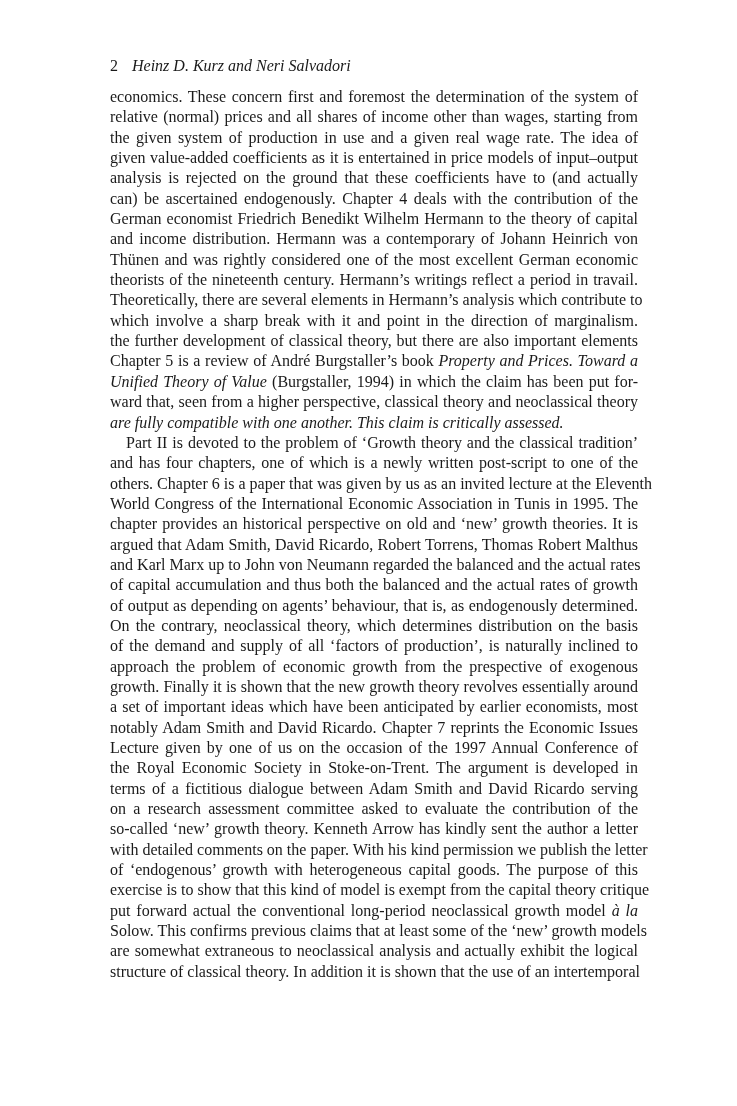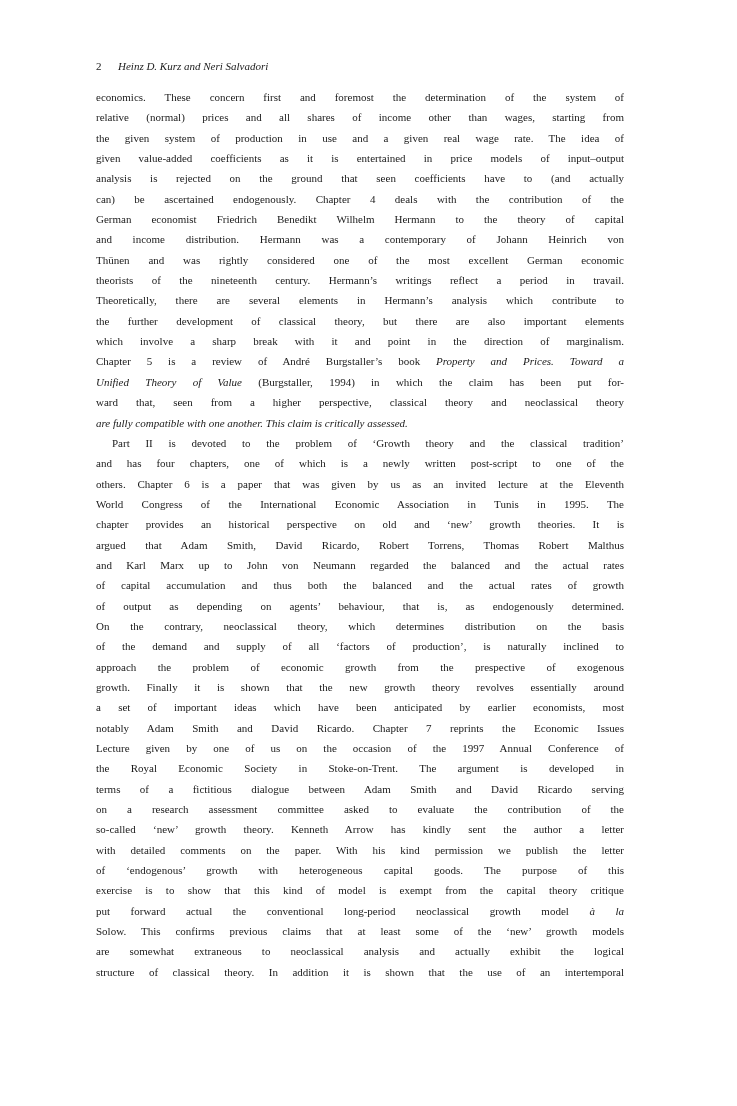--- a/index.html
+++ b/index.html
@@ -1,21 +1,21 @@
 <!DOCTYPE html>
 <html><head>
 <meta charset="utf-8">
 <style>
   html, body { margin: 0; padding: 0; background: #ffffff; }
   body { width: 737px; height: 1106px; position: relative; overflow: hidden; }
   .page {
-    position: absolute; left: 96px; top: 54px; width: 528px;
+    position: absolute; left: 110px; top: 54px; width: 528px;
     font-family: "Liberation Serif", "DejaVu Serif", serif;
     color: #1a1a1a;
-    font-size: 11px;
+    font-size: 16px;
   }
   .running-head { height: 24px; line-height: 24px; margin-bottom: 9px; white-space: nowrap; }
   .folio { display: inline-block; width: 22px; }
   .authors { font-style: italic; }
   .line {
     display: block; height: 20.35px; line-height: 20.35px;
     text-align: justify; text-align-last: justify; white-space: nowrap;
     overflow: visible;
   }
   .line.last { text-align-last: left; font-style: italic; }
@@ -29,29 +29,29 @@
 <div class="page">
   <div class="running-head">
     <span class="folio">2</span><span class="authors">Heinz D. Kurz and Neri Salvadori</span>
   </div>
 
   <div>
     <div class="line">economics. These concern first and foremost the determination of the system of</div>
     <div class="line">relative (normal) prices and all shares of income other than wages, starting from</div>
     <div class="line">the given system of production in use and a given real wage rate. The idea of</div>
     <div class="line">given value-added coefficients as it is entertained in price models of input–output</div>
-    <div class="line">analysis is rejected on the ground that seen coefficients have to (and actually</div>
+    <div class="line">analysis is rejected on the ground that these coefficients have to (and actually</div>
     <div class="line">can) be ascertained endogenously. Chapter 4 deals with the contribution of the</div>
     <div class="line">German economist Friedrich Benedikt Wilhelm Hermann to the theory of capital</div>
     <div class="line">and income distribution. Hermann was a contemporary of Johann Heinrich von</div>
     <div class="line">Thünen and was rightly considered one of the most excellent German economic</div>
     <div class="line">theorists of the nineteenth century. Hermann’s writings reflect a period in travail.</div>
     <div class="line">Theoretically, there are several elements in Hermann’s analysis which contribute to</div>
+    <div class="line">which involve a sharp break with it and point in the direction of marginalism.</div>
     <div class="line">the further development of classical theory, but there are also important elements</div>
-    <div class="line">which involve a sharp break with it and point in the direction of marginalism.</div>
     <div class="line"><span>Chapter 5 is a review of André Burgstaller’s book </span><i>Property and Prices. Toward a</i></div>
     <div class="line"><i>Unified Theory of Value</i><span> (Burgstaller, 1994) in which the claim has been put for-</span></div>
     <div class="line">ward that, seen from a higher perspective, classical theory and neoclassical theory</div>
     <div class="line last">are fully compatible with one another. This claim is critically assessed.</div>
   </div>
 
   <div>
     <div class="line indent">Part II is devoted to the problem of ‘Growth theory and the classical tradition’</div>
     <div class="line">and has four chapters, one of which is a newly written post-script to one of the</div>
     <div class="line">others. Chapter 6 is a paper that was given by us as an invited lecture at the Eleventh</div>

